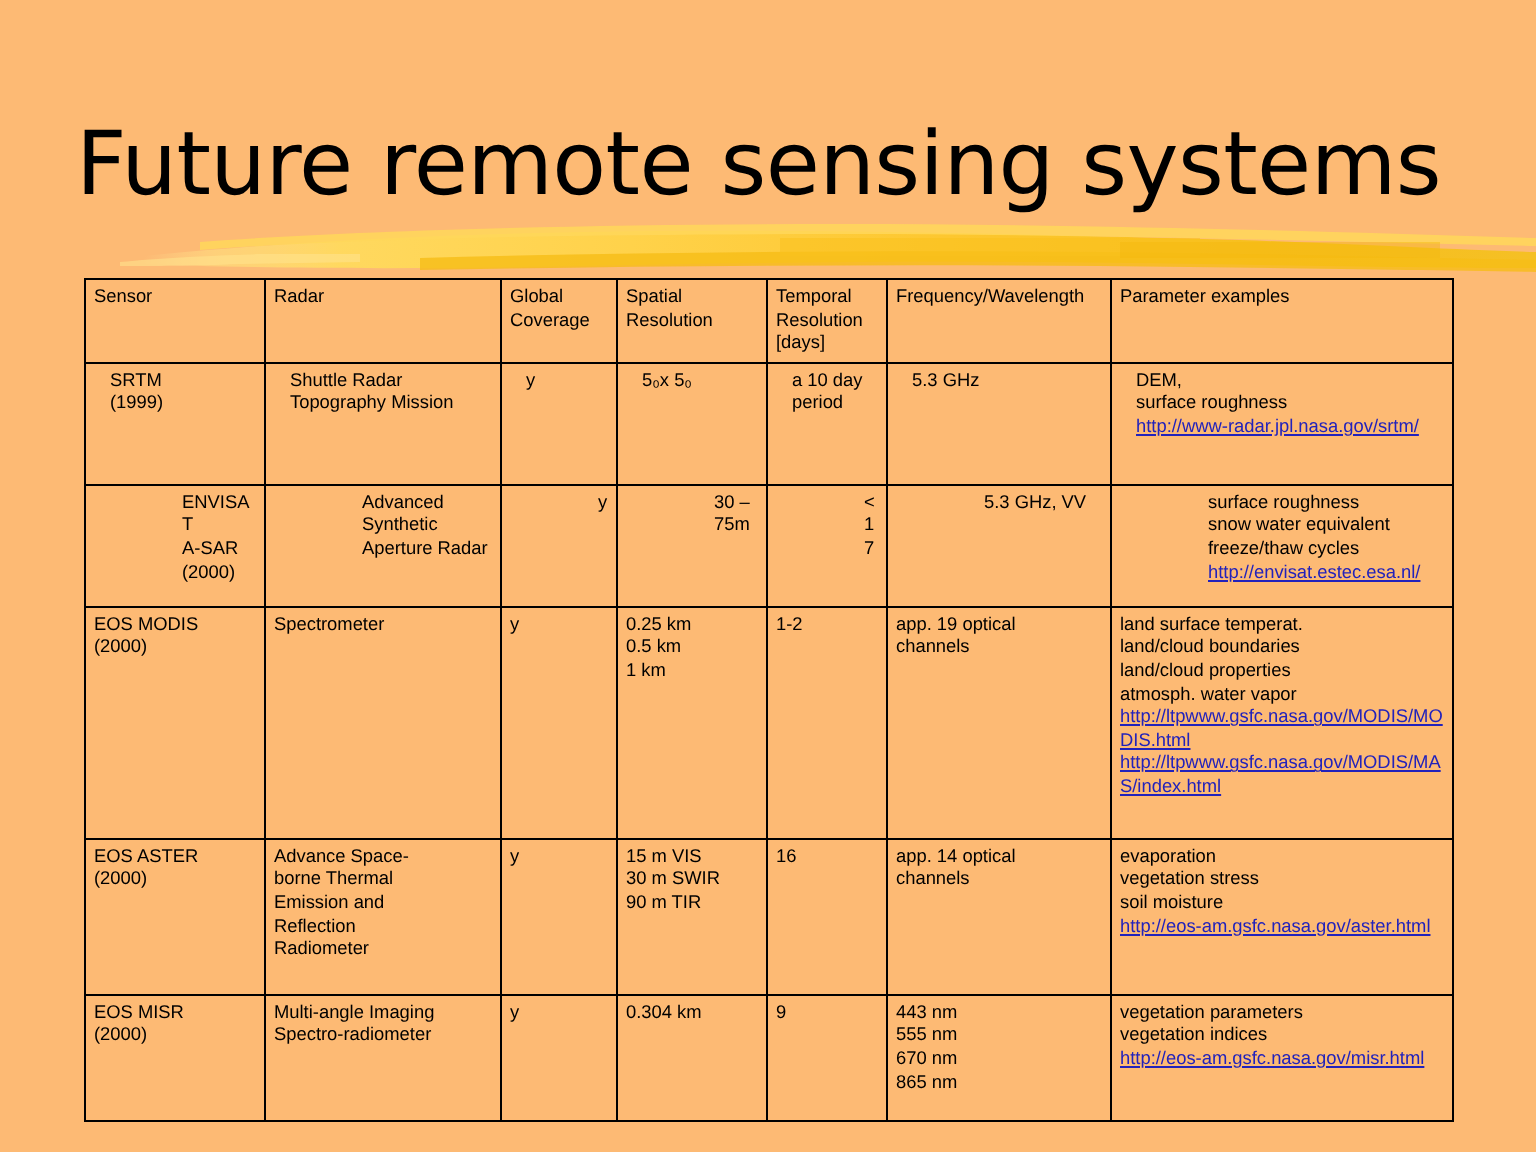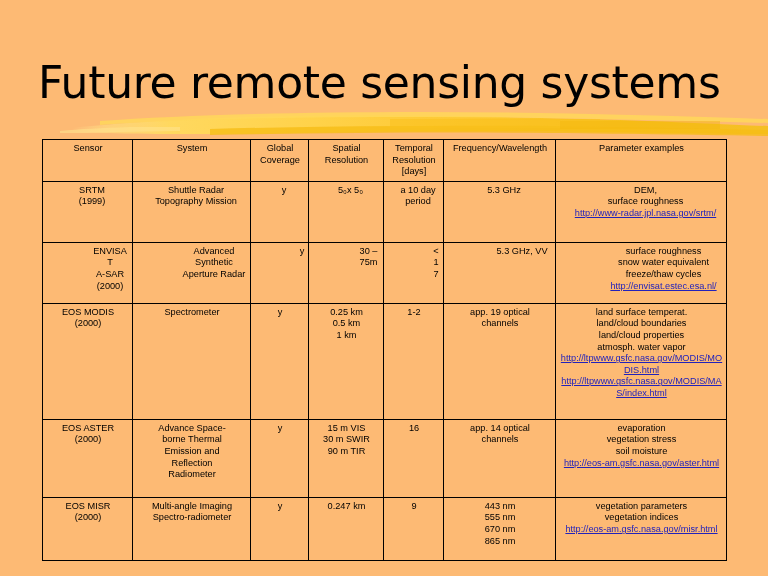--- a/index.html
+++ b/index.html
@@ -47,21 +47,20 @@
     height: 30px;
     pointer-events: none;
   }
 
   
   #tbl-wrap {
     position: absolute;
     left: 42px;
     top: 139px;
     width: 684px;
-    text-align: center;
   }
 
   table.grid {
     border-collapse: collapse;
     width: 684px;
     table-layout: fixed;
     font-family: "Liberation Sans", sans-serif;
     font-size: 9.2px;
     line-height: 11.6px;
     color: #000000;
@@ -146,21 +145,21 @@
           <col class="c-system">
           <col class="c-global">
         <col class="c-spatial">
           <col class="c-temporal">
           <col class="c-freq">
           <col class="c-param">
       </colgroup>
       <tbody>
         <tr class="r-head">
           <td>Sensor</td>
-          <td>System</td>
+          <td>Radar</td>
           <td style="white-space:pre-line">Global
 Coverage</td>
           <td style="white-space:pre-line">Spatial
 Resolution</td>
           <td style="white-space:pre-line">Temporal
 Resolution
 [days]</td>
           <td>Frequency/Wavelength</td>
           <td>Parameter examples</td>
         </tr>
@@ -243,21 +242,21 @@
               <span class="lnk">http://eos-am.gsfc.nasa.gov/aster.html</span>
             </td>
         </tr>
 
         <tr class="r-misr">
           <td style="white-space:pre-line">EOS MISR
 (2000)</td>
           <td style="white-space:pre-line">Multi-angle Imaging
 Spectro-radiometer</td>
           <td>y</td>
-          <td style="white-space:pre-line">0.247 km</td>
+          <td style="white-space:pre-line">0.304 km</td>
           <td style="white-space:pre-line">9</td>
           <td style="white-space:pre-line">443 nm
 555 nm
 670 nm
 865 nm</td>
           <td class="cell-lines">
               <span>vegetation parameters</span>
               <span>vegetation indices</span>
               <span class="lnk">http://eos-am.gsfc.nasa.gov/misr.html</span>
             </td>

